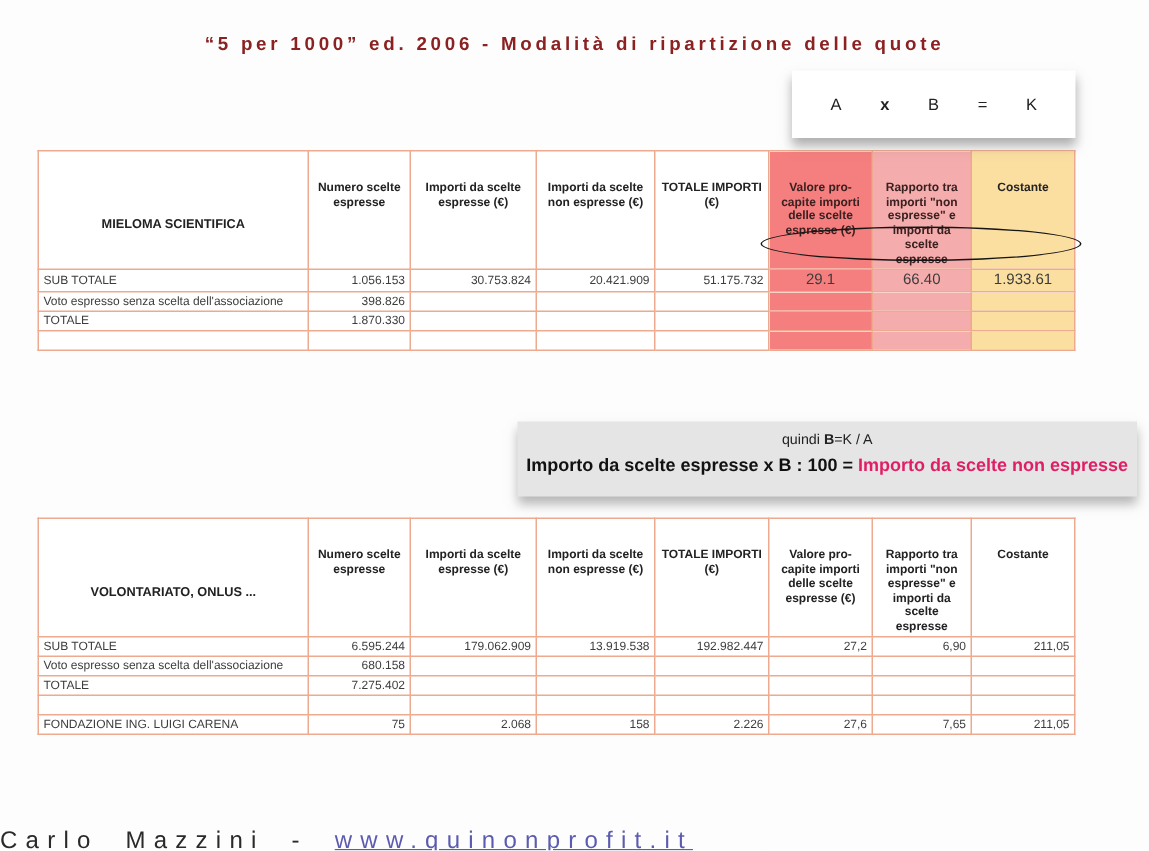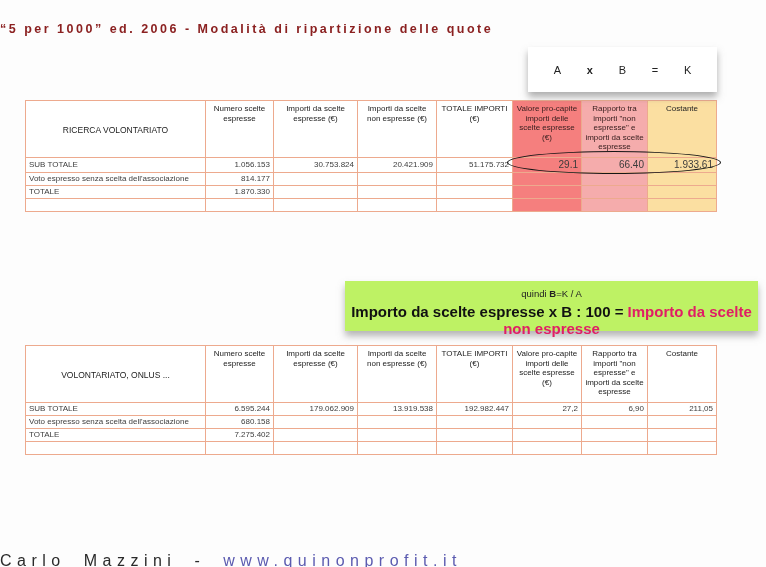--- a/index.html
+++ b/index.html
@@ -4,21 +4,21 @@
 <style>
   * { margin:0; padding:0; box-sizing:border-box; }
   html,body { background:#ffffff; }
   body { font-family:"Liberation Sans", sans-serif; }
   .page {
     position:relative; width:766px; height:567px;
     background:#fdfdfd; overflow:hidden;
   }
   .title {
     position:absolute; top:22px; left:0; width:100%;
-    font-size:12.5px; font-weight:bold;
+    text-align:center; font-size:12.5px; font-weight:bold;
     letter-spacing:2.5px; color:#8b2121;
   }
   
   .formula-box {
     position:absolute; left:528px; top:47px; width:189px; height:45px;
     background:#ffffff; z-index:3;
     box-shadow:0 5px 7px rgba(110,110,110,.55);
     display:flex; align-items:center; justify-content:space-evenly;
     font-size:11px; color:#222;
   }
@@ -32,55 +32,55 @@
     empty-cells:show; background:#fff;
   }
   #table1 { top:100px; }
   #table2 { top:345px; }
   .data-table td {
     border:1px solid #edaa8e; height:13px;
     padding:1px 3px; line-height:1.2; overflow:hidden;
   }
   .data-table thead td {
     height:57px; vertical-align:top; text-align:center;
-    font-weight:normal; padding-top:3px; color:#222;
+    font-weight:bold; padding-top:19px; color:#222;
   }
   .data-table thead td.lbl-head { vertical-align:middle; font-size:8.5px; }
   .data-table td.lbl { text-align:left;margin-left:18px; }
   .data-table td.num { text-align:right; }
   
   .colored .c4 { background:#f57f7e; }
   .colored .c5 { background:#f5acac; }
   .colored .c6 { background:#fbdfa1; }
   .colored thead .c4, .colored thead .c5 { color:#3a2020; }
   tr.hl .c4, tr.hl .c5, tr.hl .c6 {
-    text-align:right; font-size:10px; color:#3c3c3c;
+    text-align:center; font-size:10px; color:#3c3c3c;
   }
   
   .sq {
     text-decoration-line:underline;
     text-decoration-style:wavy;
     text-decoration-color:#e04040;
     text-decoration-thickness:1px;
     text-underline-offset:1px;
   }
   
   .ellipse {
     position:absolute; left:507px; top:151px; width:214px; height:23px;
     border:1.5px solid #151515; border-radius:50%;
     z-index:4; pointer-events:none;
   }
   
   .note-box {
     position:absolute; left:345px; top:281px; width:413px; height:50px;
-    background:#bef264; z-index:3; text-align:center; padding-top:7px;
+    background:#e5e5e5; z-index:3; text-align:center; padding-top:7px;
     box-shadow:0 5px 7px rgba(110,110,110,.5);
   }
   .note-line1 { font-size:9.5px; color:#222; }
-  .note-line2 { font-size:15px; font-weight:bold; color:#111; margin-top:4px; }
+  .note-line2 { font-size:12px; font-weight:bold; color:#111; margin-top:4px; }
   .note-line2 .pink { color:#e01e65; }
   
   .footer {
     position:absolute; top:531px; left:0; width:100%;
     text-align:left; font-size:16px; letter-spacing:5.5px;
     word-spacing:8px; color:#2a2a2a;margin-top:21px;
   }
   .footer a { color:#5b5bb0; text-decoration:underline; }
 </style>
 </head>
@@ -104,21 +104,21 @@
         <col style="width:68px">
         <col style="width:84px">
       <col style="width:79px">
         <col style="width:76px">
         <col style="width:69px">
       <col style="width:66px">
         <col style="width:69px">
     </colgroup>
     <thead>
         <tr>
-          <td class="lbl-head">RICERCA VOLONTARIATO</td>
+          <td class="lbl-head">MIELOMA SCIENTIFICA</td>
           <td class="col-head c0">Numero scelte espresse</td>
           <td class="col-head c1">Importi da scelte espresse (€)</td>
           <td class="col-head c2">Importi da scelte non espresse (€)</td>
           <td class="col-head c3">TOTALE IMPORTI (€)</td>
           <td class="col-head c4">Valore pro-capite importi delle scelte espresse (€)</td>
           <td class="col-head c5">Rapporto tra importi "non espresse" e importi da scelte espresse</td>
           <td class="col-head c6">Costante</td>
         </tr>
       </thead>
     <tbody>
@@ -127,21 +127,21 @@
           <td class="num c0">1.056.153</td>
           <td class="num c1">30.753.824</td>
           <td class="num c2">20.421.909</td>
           <td class="num c3">51.175.732</td>
           <td class="num c4">29.1</td>
           <td class="num c5">66.40</td>
           <td class="num c6">1.933.61</td>
         </tr>
         <tr>
           <td class="lbl">Voto espresso senza scelta dell'associazione</td>
-          <td class="num c0">814.177</td>
+          <td class="num c0">398.826</td>
           <td class="num c1"></td>
           <td class="num c2"></td>
           <td class="num c3"></td>
           <td class="num c4"></td>
           <td class="num c5"></td>
           <td class="num c6"></td>
         </tr>
         <tr>
           <td class="lbl">TOTALE</td>
           <td class="num c0">1.870.330</td>
@@ -229,20 +229,30 @@
         <tr>
           <td class="lbl"></td>
           <td class="num c0"></td>
           <td class="num c1"></td>
           <td class="num c2"></td>
           <td class="num c3"></td>
           <td class="num c4"></td>
           <td class="num c5"></td>
           <td class="num c6"></td>
         </tr>
+        <tr>
+          <td class="lbl">FONDAZIONE ING. LUIGI CARENA</td>
+          <td class="num c0">75</td>
+          <td class="num c1">2.068</td>
+          <td class="num c2">158</td>
+          <td class="num c3">2.226</td>
+          <td class="num c4">27,6</td>
+          <td class="num c5">7,65</td>
+          <td class="num c6">211,05</td>
+        </tr>
       </tbody>
   </table>
 
   <div class="footer">
     <span>Carlo Mazzini</span>
     <span>-</span>
     <a href="#" class="footer-link">www.quinonprofit.it</a>
   </div>
 
 </div>

